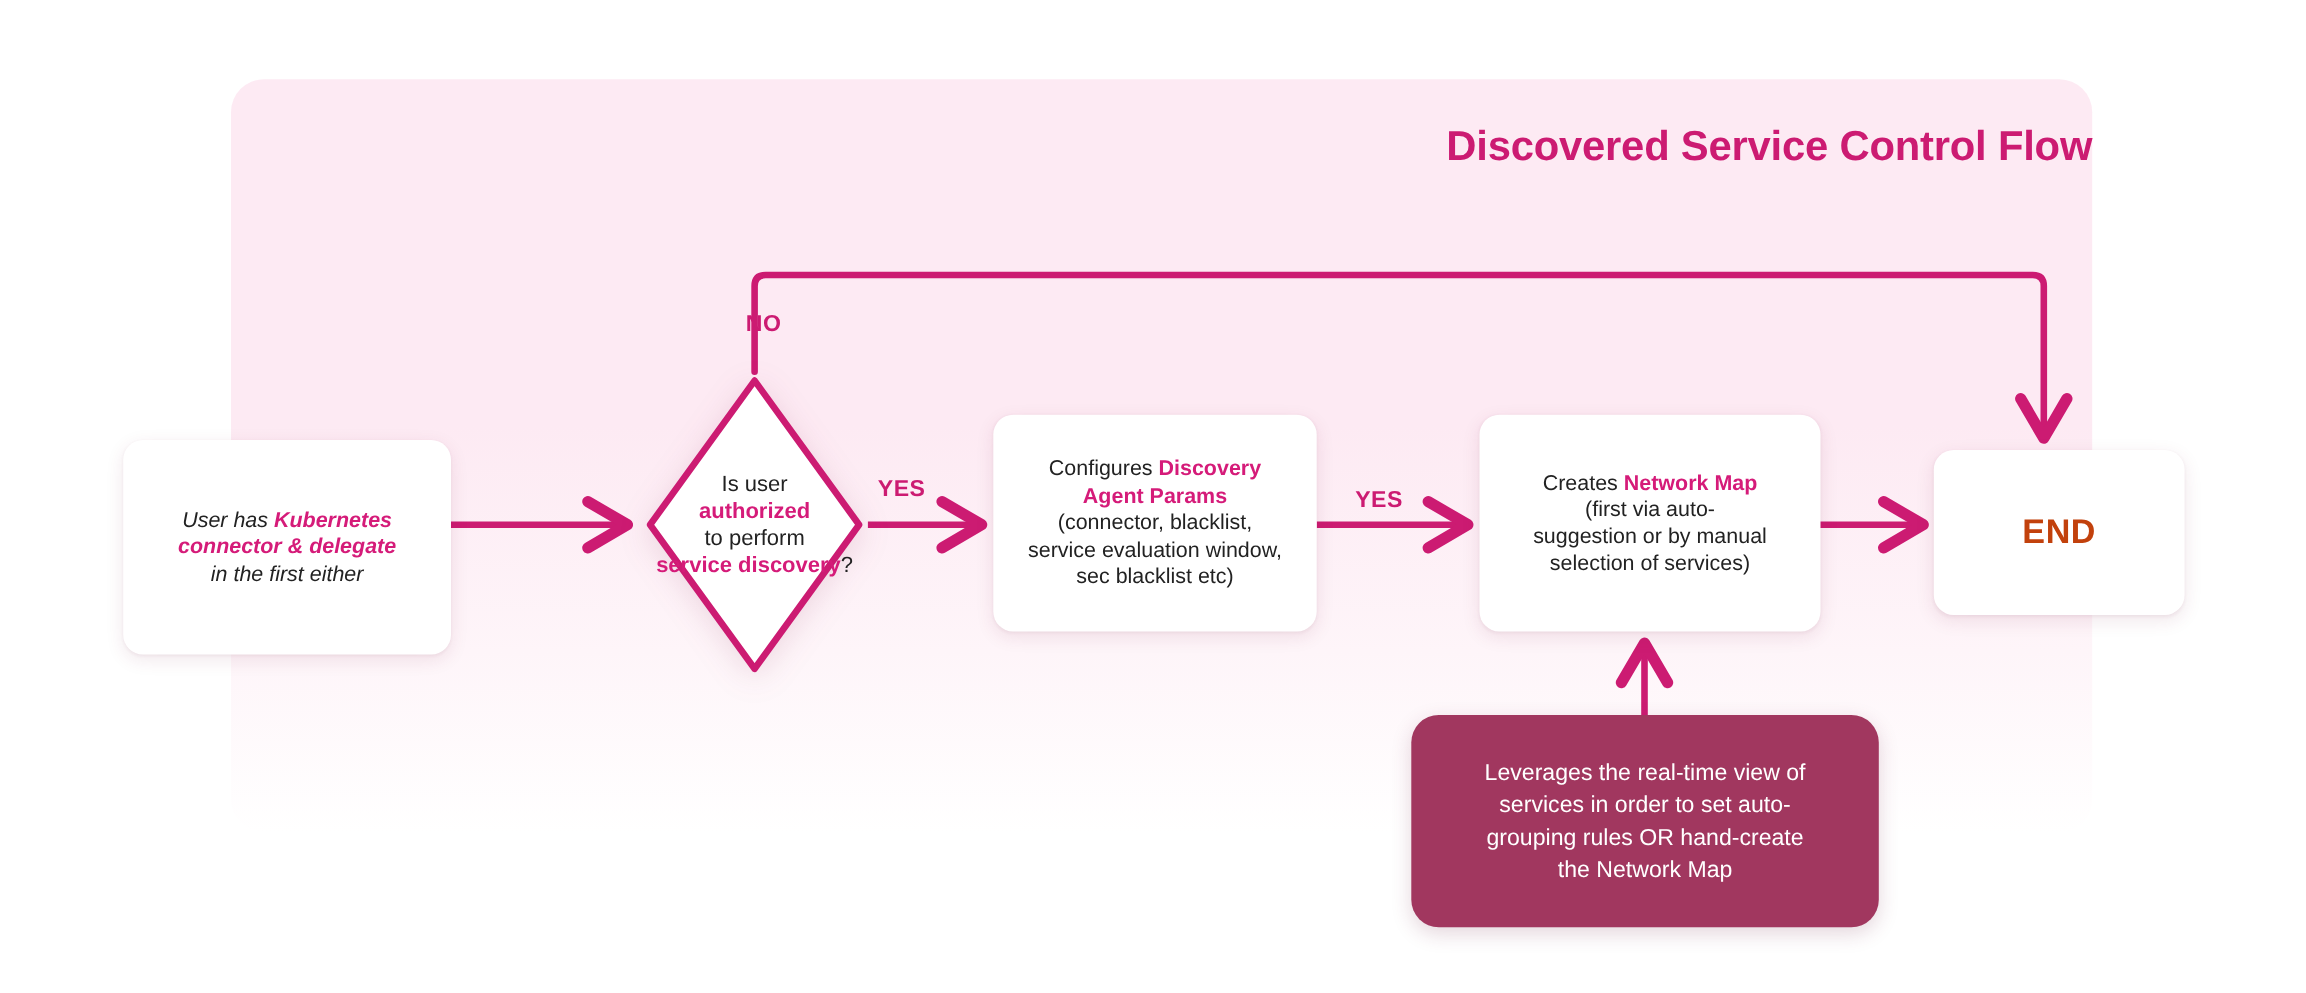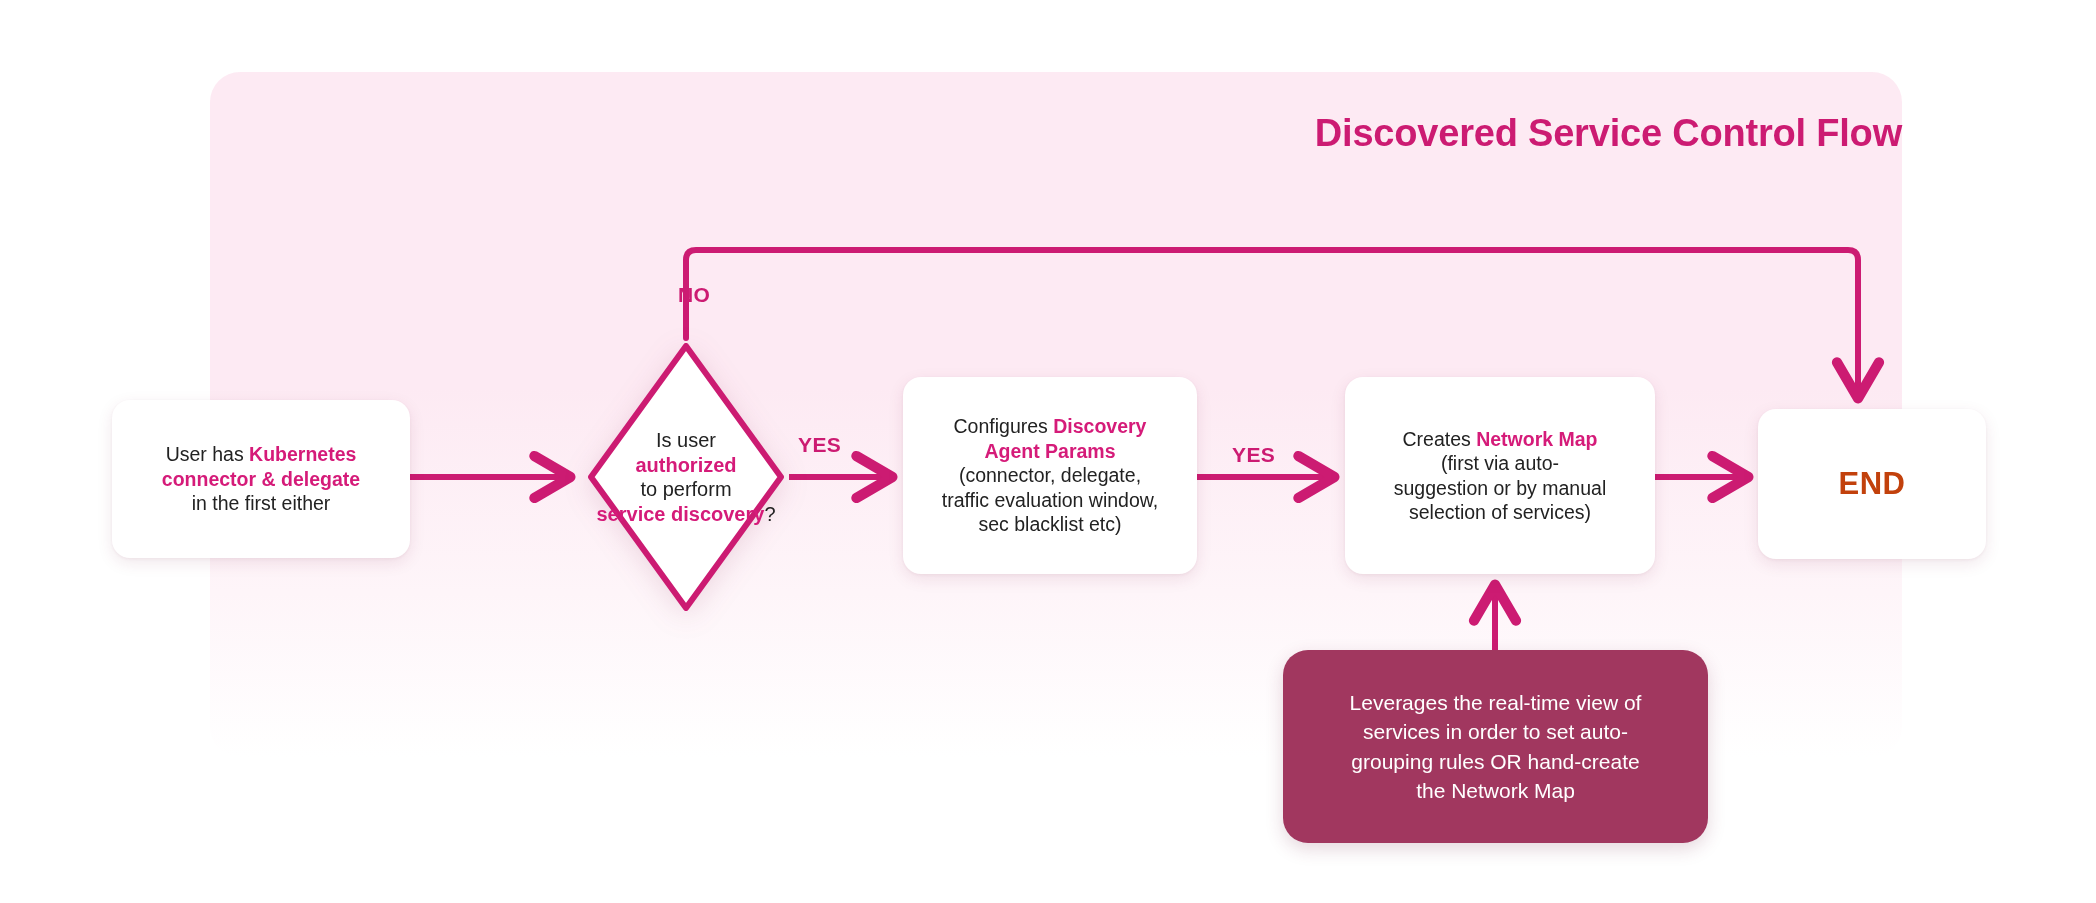--- a/index.html
+++ b/index.html
@@ -55,21 +55,21 @@
     text-align: center;
     box-sizing: border-box;
     color: #222222;
     font-size: 19.5px;
     line-height: 24.5px;
   }
   .node .inner { padding: 0 14px; width: 100%; }
   .hl { color: #d51b79; font-weight: bold; }
 
   
-  #node-start { left: 112px;  top: 400px; width: 298px; height: 158px; }
+  #node-start { left: 112px;  top: 400px; width: 298px; height: 195px; font-style: italic; }
   #node-params { left: 903px;  top: 377px; width: 294px; height: 197px; }
   #node-map   { left: 1345px; top: 377px; width: 310px; height: 197px; }
   #node-end   { left: 1758px; top: 409px; width: 228px; height: 150px;
                 font-size: 31px; font-weight: bold; color: #c2410c; letter-spacing: 0.5px; }
 
   
   #node-decision {
     position: absolute;
     left: 583px;
     top: 338px;
@@ -172,21 +172,21 @@
   </div>
 
   <div id="node-decision">
     <svg class="shape" viewBox="0 0 206 278" xmlns="http://www.w3.org/2000/svg">
       <path d="M103,8 L198,139 L103,270 L8,139 Z" fill="#ffffff" stroke="#cc1b72" stroke-width="6" stroke-linejoin="round"></path>
     </svg>
     <div class="dtext"><span>Is user</span><br><span class="hl">authorized</span><br><span>to perform</span><br><span class="hl">service discovery</span><span>?</span></div>
   </div>
 
   <div class="node" id="node-params">
-    <div class="inner"><span>Configures </span><span class="hl">Discovery</span><br><span class="hl">Agent Params</span><br><span>(connector, delegate,</span><br><span>traffic evaluation window,</span><br><span>sec blacklist etc)</span></div>
+    <div class="inner"><span>Configures </span><span class="hl">Discovery</span><br><span class="hl">Agent Params</span><br><span>(connector, blacklist,</span><br><span>service evaluation window,</span><br><span>sec blacklist etc)</span></div>
   </div>
 
   <div class="node" id="node-map">
     <div class="inner"><span>Creates </span><span class="hl">Network Map</span><br><span>(first via auto-</span><br><span>suggestion or by manual</span><br><span>selection of services)</span></div>
   </div>
 
   <div class="node" id="node-end">
     <div class="inner">END</div>
   </div>
 

